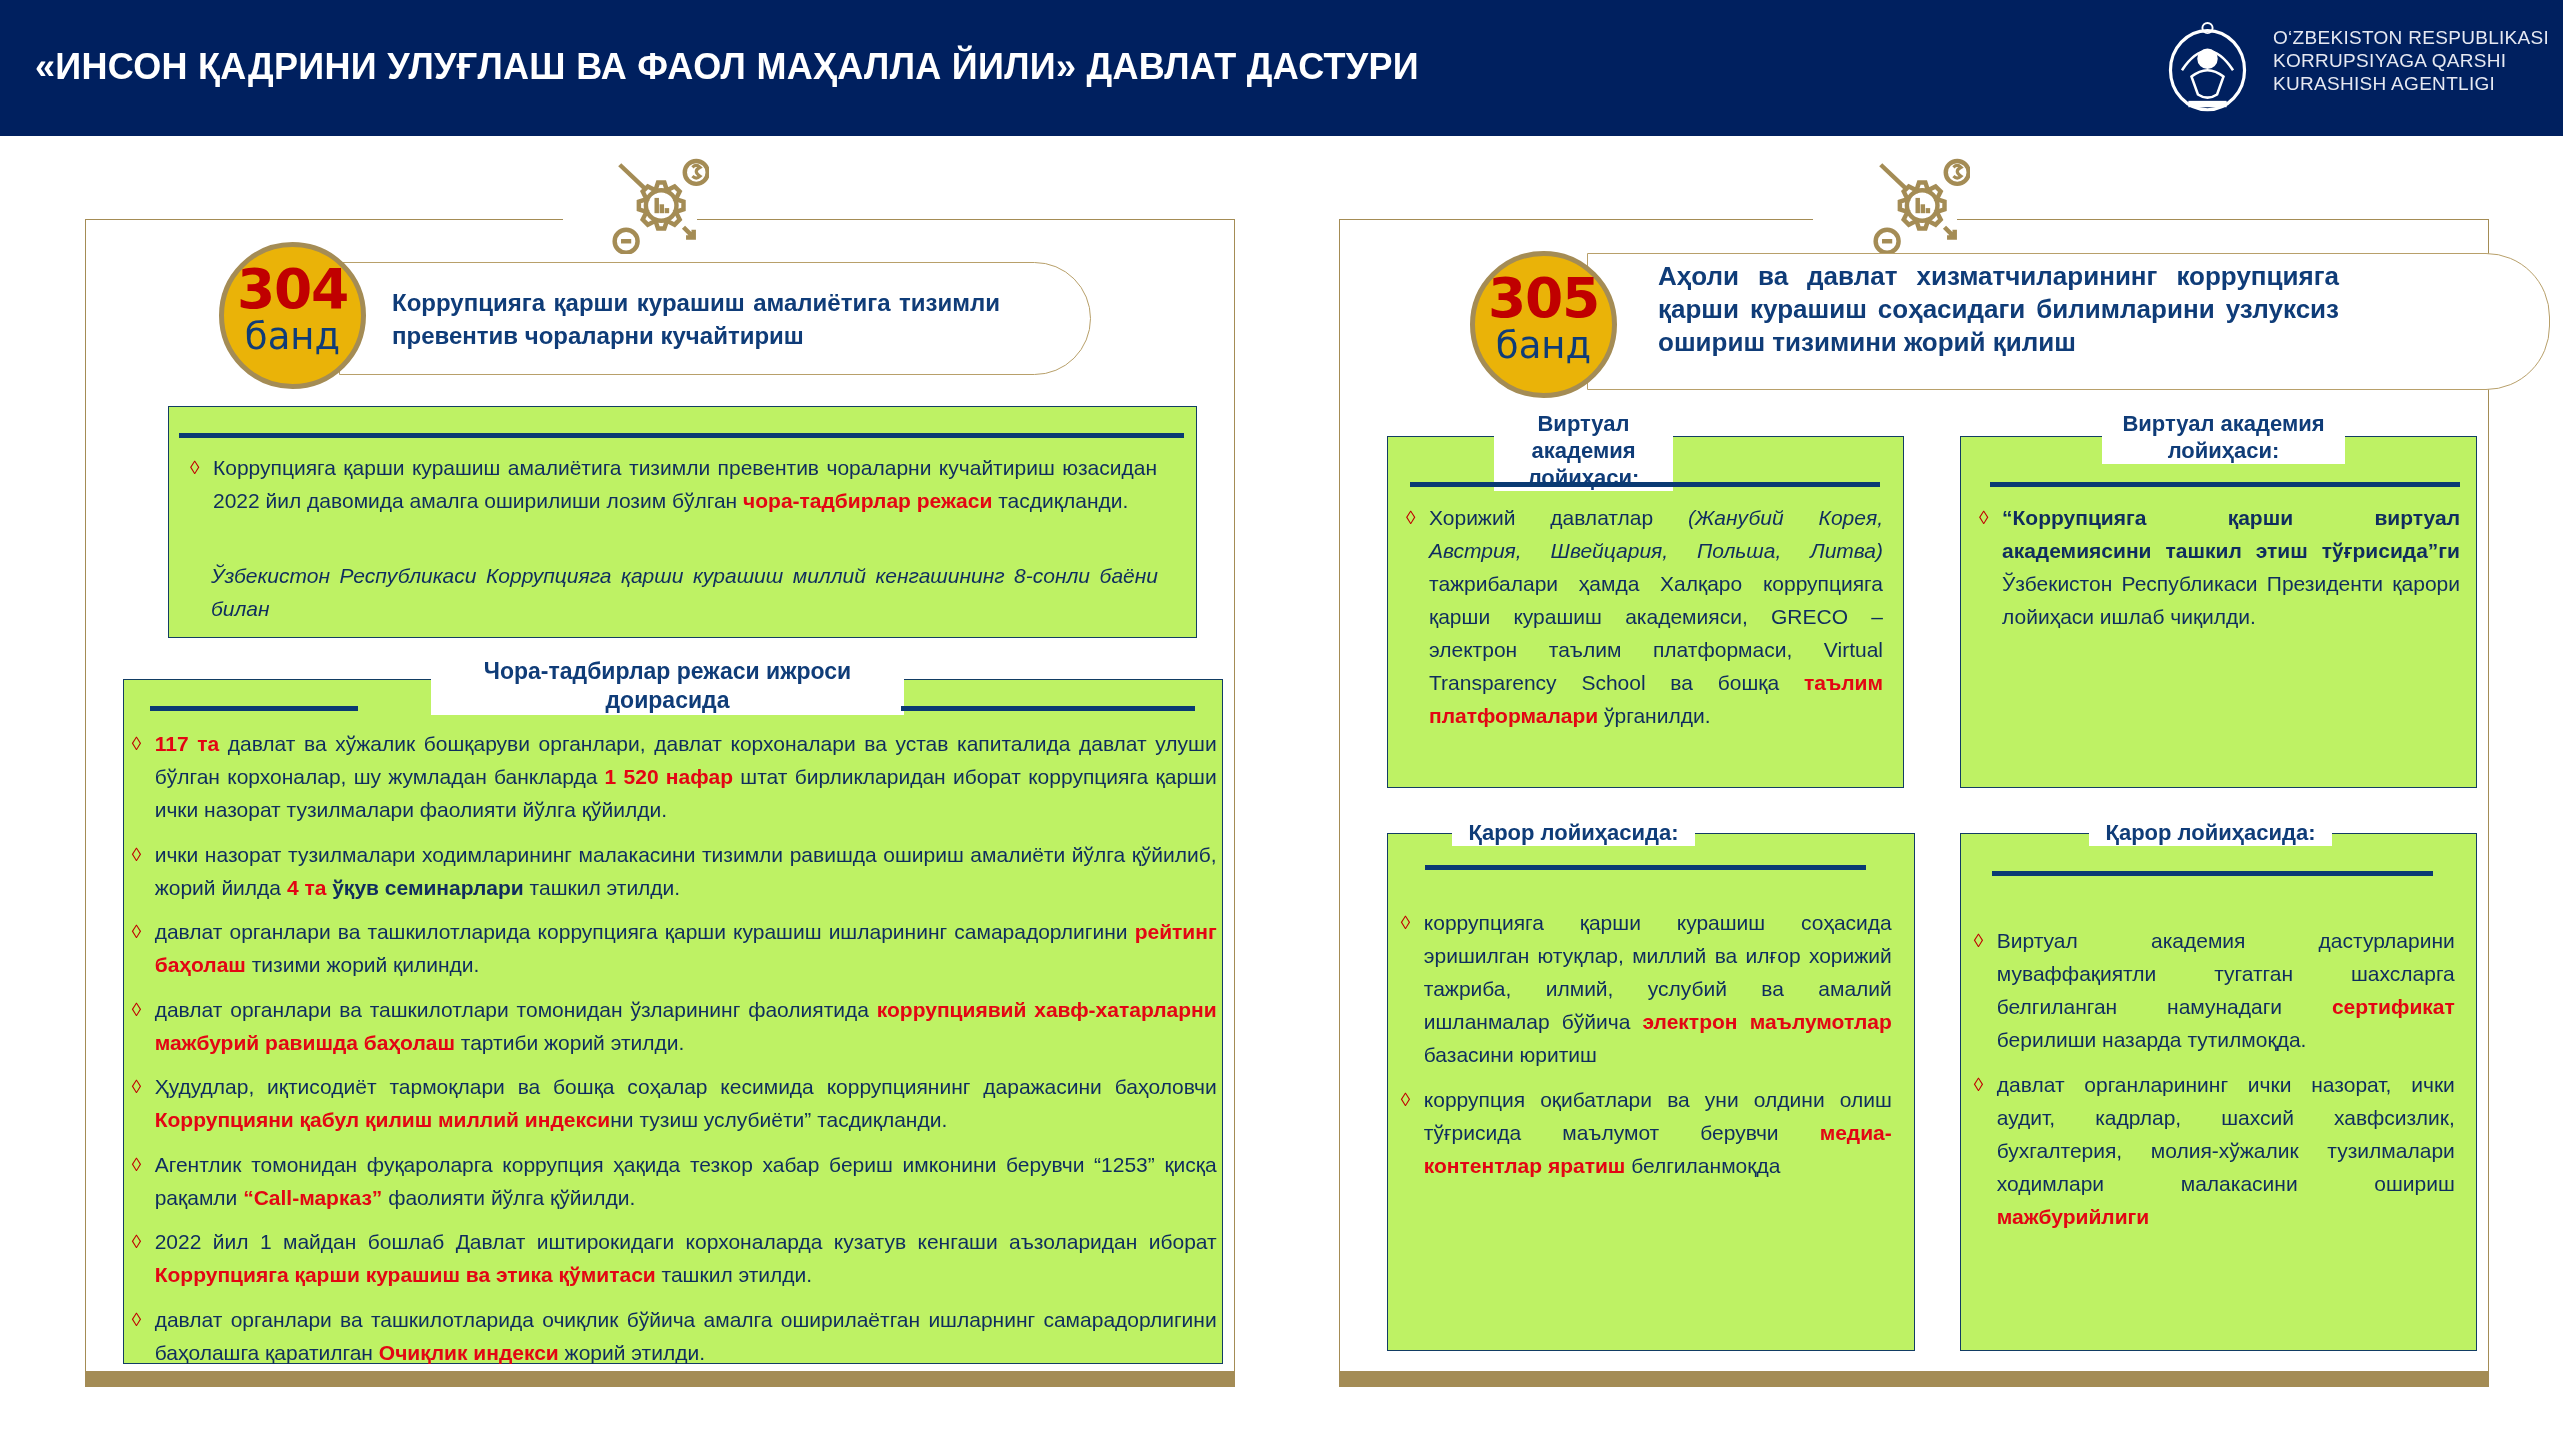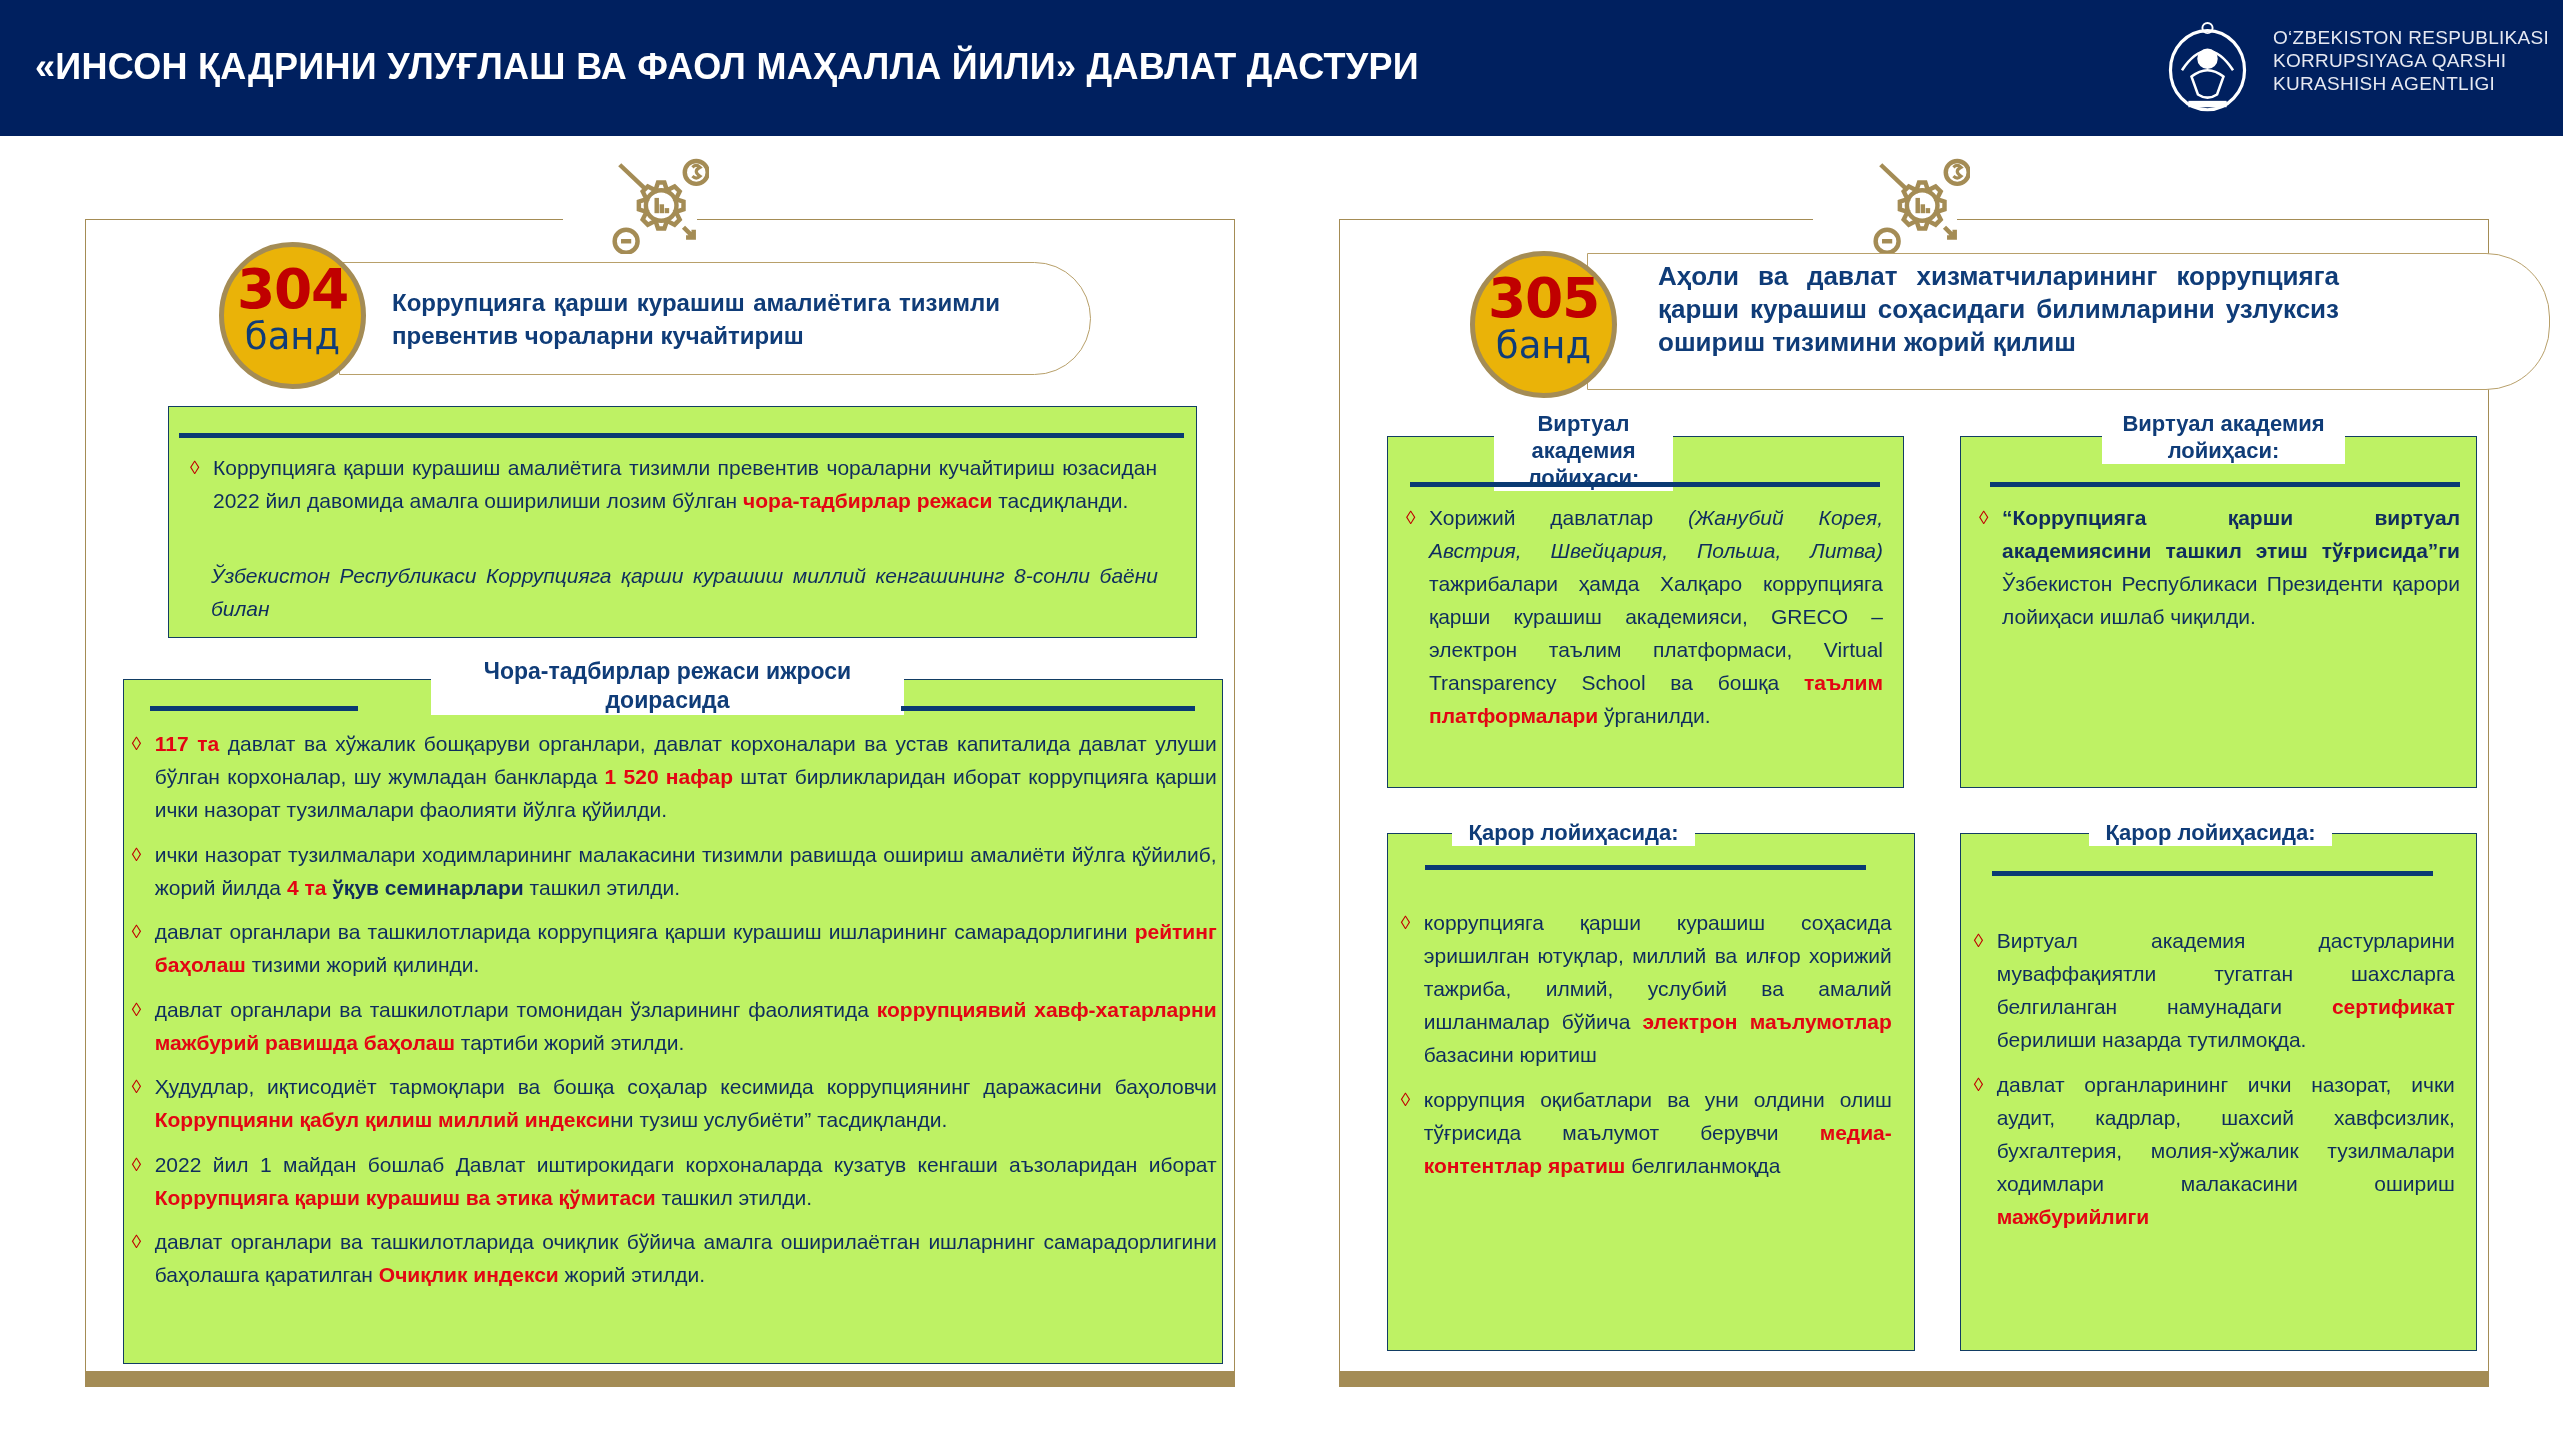--- a/index.html
+++ b/index.html
@@ -95,20 +95,21 @@
 <div class="box" style="left:104px;top:679px;width:1100px;height:685px;">
   <div class="box-head" style="left:307px;top:-23px;width:473px;font-size:23px;line-height:29px;">Чора-тадбирлар режаси ижроси доирасида</div>
   <div class="bar" style="left:25.6px;top:25.6px;width:208px;"></div>
   <div class="bar" style="left:777px;top:25.6px;width:294px;"></div>
   <div style="position:absolute;left:7.7px;top:47px;width:1085px;">
     <div class="txt bullet item"><span class="hl">117 та</span><span> давлат ва хўжалик бошқаруви органлари, давлат корхоналари ва устав капиталида давлат улуши бўлган корхоналар, шу жумладан банкларда </span><span class="hl">1 520 нафар</span><span> штат бирликларидан иборат коррупцияга қарши ички назорат тузилмалари фаолияти йўлга қўйилди.</span></div>
     <div class="txt bullet item"><span>ички назорат тузилмалари ходимларининг малакасини тизимли равишда ошириш амалиёти йўлга қўйилиб, жорий йилда </span><span class="hl">4 та</span><span class="bd"> ўқув семинарлари</span><span> ташкил этилди.</span></div>
     <div class="txt bullet item"><span>давлат органлари ва ташкилотларида коррупцияга қарши курашиш ишларининг самарадорлигини </span><span class="hl">рейтинг баҳолаш</span><span> тизими жорий қилинди.</span></div>
     <div class="txt bullet item"><span>давлат органлари ва ташкилотлари томонидан ўзларининг фаолиятида </span><span class="hl">коррупциявий хавф-хатарларни мажбурий равишда баҳолаш</span><span> тартиби жорий этилди.</span></div>
     <div class="txt bullet item"><span>Ҳудудлар, иқтисодиёт тармоқлари ва бошқа соҳалар кесимида коррупциянинг даражасини баҳоловчи </span><span class="hl">Коррупцияни қабул қилиш миллий индекси</span><span>ни тузиш услубиёти” тасдиқланди.</span></div>
+    <div class="txt bullet item"><span>Агентлик томонидан фуқароларга коррупция ҳақида тезкор хабар бериш имконини берувчи “1253” қисқа рақамли </span><span class="hl">“Call-марказ”</span><span> фаолияти йўлга қўйилди.</span></div>
     <div class="txt bullet item"><span>2022 йил 1 майдан бошлаб Давлат иштирокидаги корхоналарда кузатув кенгаши аъзоларидан иборат </span><span class="hl">Коррупцияга қарши курашиш ва этика қўмитаси</span><span> ташкил этилди.</span></div>
     <div class="txt bullet item"><span>давлат органлари ва ташкилотларида очиқлик бўйича амалга оширилаётган ишларнинг самарадорлигини баҳолашга қаратилган </span><span class="hl">Очиқлик индекси</span><span> жорий этилди.</span></div>
   </div>
 </div>
 
 <div class="panel right">
   <div class="panel-gap" style="left:473px;width:144px;"></div>
 </div>
 <svg class="gear-icon" style="left:1868px;top:152px;" viewBox="0 0 160 160">
   <g fill="none" stroke="#a48c55" stroke-width="7">

